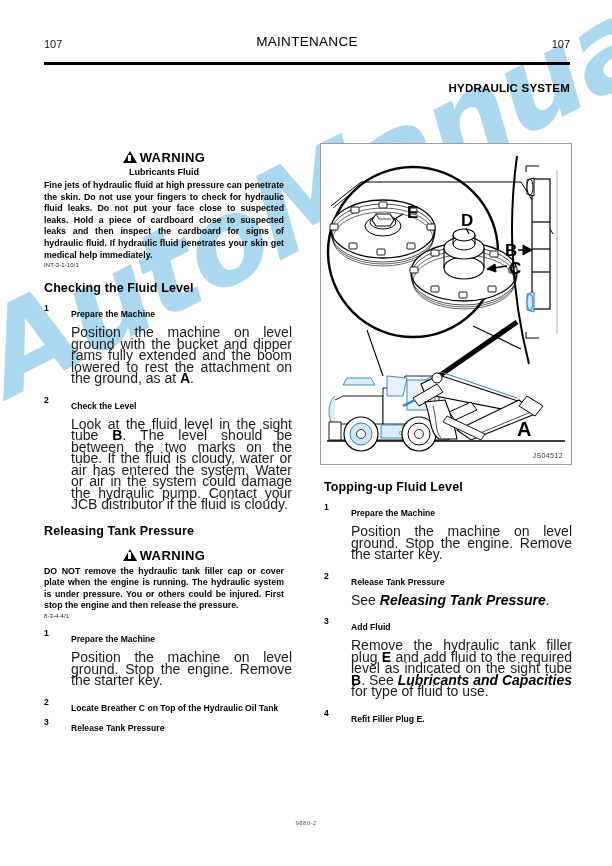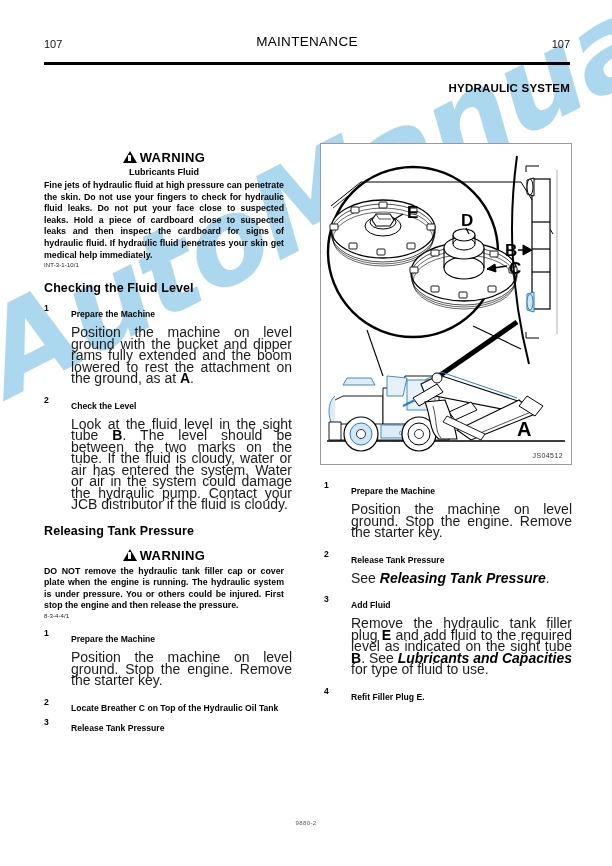--- a/index.html
+++ b/index.html
@@ -282,20 +282,21 @@
 
     <div id="releasing-steps" style="margin-top:9px">
         <div class="step"><span class="num">1</span><span class="steptitle">Prepare the Machine</span></div>
         <div class="para"><span>Position the machine on level ground. Stop the engine. Remove the starter key.</span></div>
         <div class="step"><span class="num">2</span><span class="steptitle">Locate Breather C on Top of the Hydraulic Oil Tank</span></div>
         <div class="step"><span class="num">3</span><span class="steptitle">Release Tank Pressure</span></div>
       </div>
   </div>
 
   <div class="col" id="col-right">
+    <h2 class="sec" style="margin-top:0">Topping-up Fluid Level</h2>
     <div id="topping-steps">
         <div class="step"><span class="num">1</span><span class="steptitle">Prepare the Machine</span></div>
         <div class="para"><span>Position the machine on level ground. Stop the engine. Remove the starter key.</span></div>
         <div class="step"><span class="num">2</span><span class="steptitle">Release Tank Pressure</span></div>
         <div class="para"><span>See </span><i>Releasing Tank Pressure</i><span>.</span></div>
         <div class="step"><span class="num">3</span><span class="steptitle">Add Fluid</span></div>
         <div class="para"><span>Remove the hydraulic tank filler plug </span><b>E</b><span> and add fluid to the required level as indicated on the sight tube </span><b>B</b><span>. See </span><i>Lubricants and Capacities</i><span> for type of fluid to use.</span></div>
         <div class="step"><span class="num">4</span><span class="steptitle">Refit Filler Plug E.</span></div>
       </div>
   </div>

